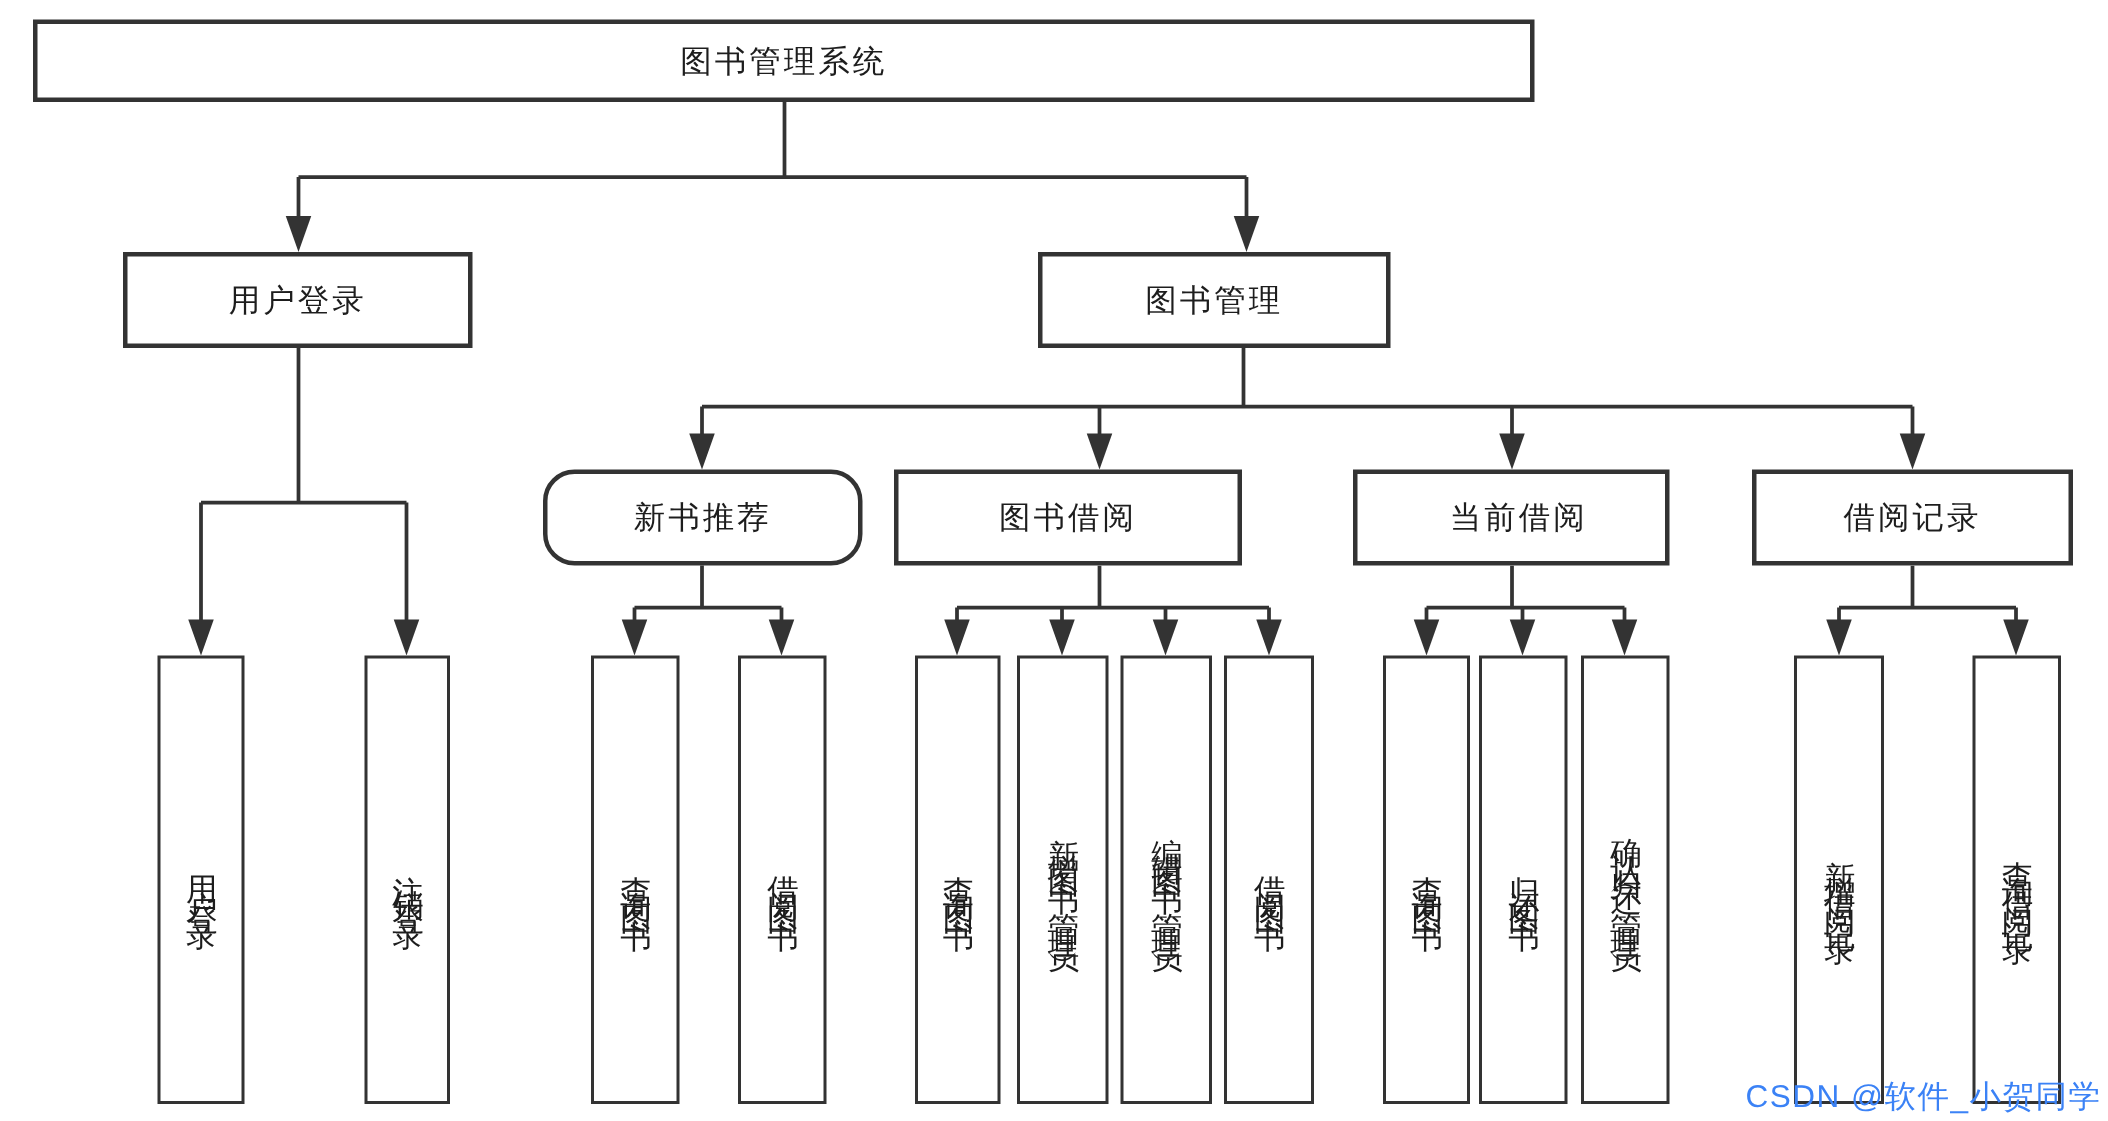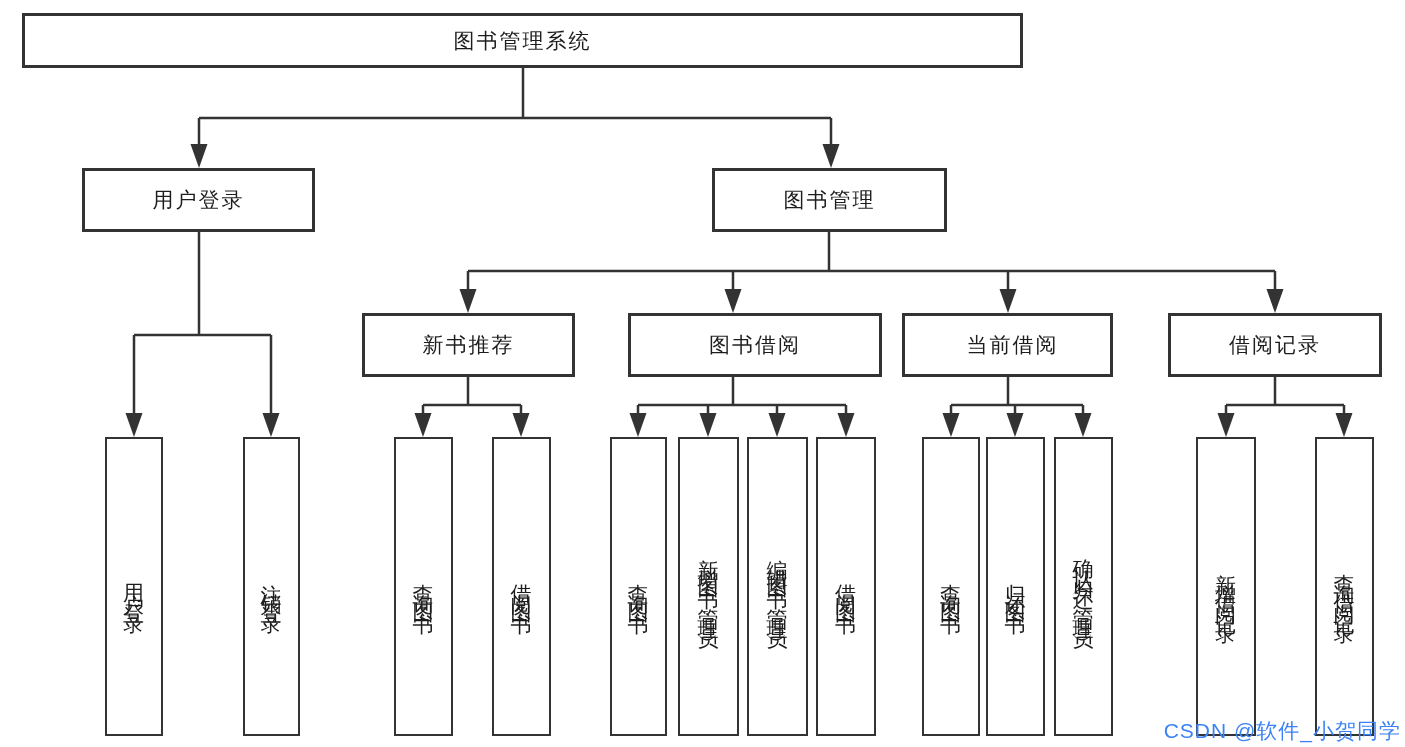--- a/index.html
+++ b/index.html
@@ -18,23 +18,23 @@
     writing-mode:vertical-rl;text-orientation:mixed;
     font-size:21px;line-height:1;letter-spacing:10px;white-space:nowrap;
   }
   .watermark{
     position:absolute;right:4px;top:717px;font-size:21px;letter-spacing:1px;
     color:#3b82f6;z-index:5;pointer-events:none;white-space:nowrap;
   }
   
   #n-root{left:22px;top:13px;width:1001px;height:55px;}
   #n-user-login{left:82px;top:168px;width:233px;height:64px;}
-  #n-book-mgmt{left:712px;top:168px;width:235px;height:64px;}
-  #n-new-book{left:362px;top:313px;width:213px;height:64px;}
-  #n-book-borrow{left:628px;top:313px;width:254px;height:64px;}
+  #n-book-mgmt{left:692px;top:168px;width:235px;height:64px;}
+  #n-new-book{left:362px;top:313px;width:213px;height:64px;border-radius:21px;}
+  #n-book-borrow{left:596px;top:313px;width:232px;height:64px;}
   #n-current-borrow{left:902px;top:313px;width:211px;height:64px;padding-left:10px;}
   #n-borrow-record{left:1168px;top:313px;width:214px;height:64px;}
   .leaf{top:437px;height:299px;}
   #l-login{left:105px;width:58px;}
   #l-logout{left:243px;width:57px;}
   #l-nb-query{left:394px;width:59px;}
   #l-nb-borrow{left:492px;width:59px;}
   #l-bb-query{left:610px;width:57px;}
   #l-bb-add{left:678px;width:61px;}
   #l-bb-edit{left:747px;width:61px;}

